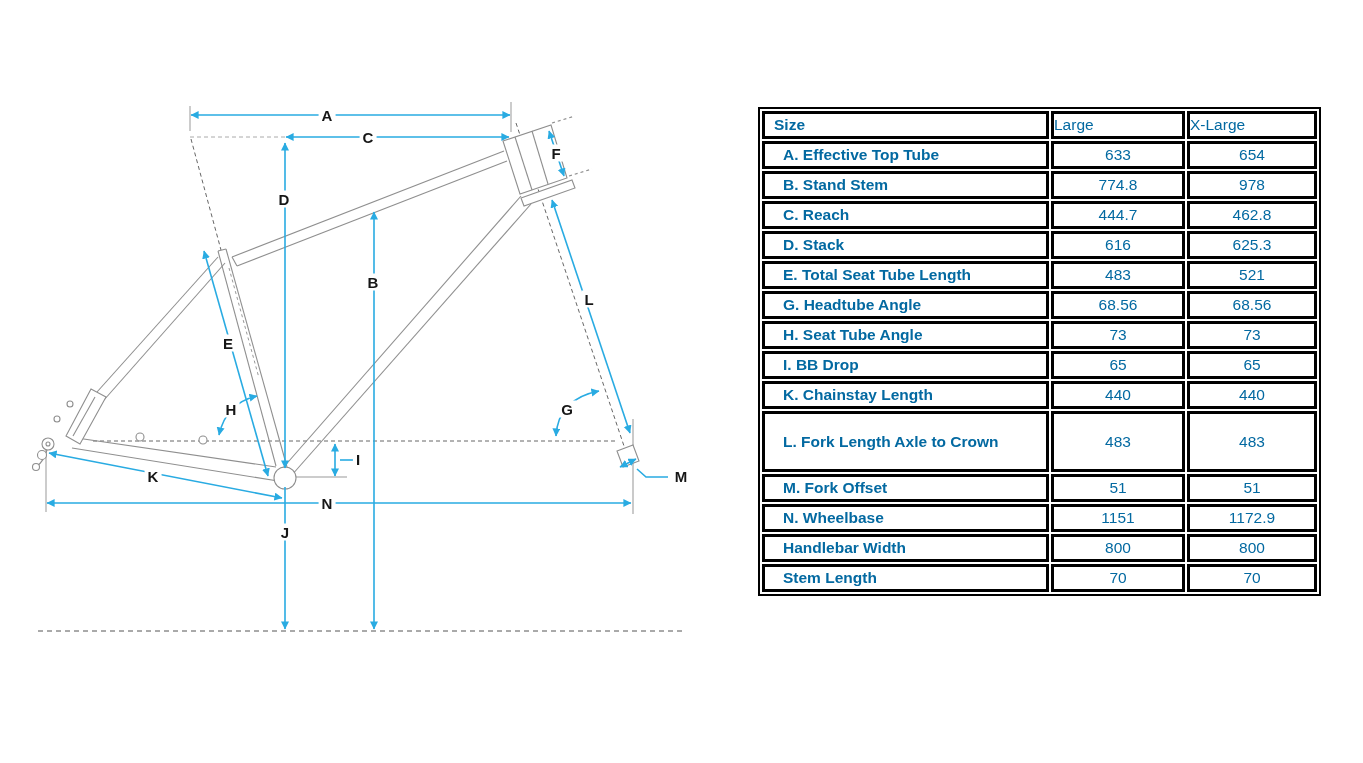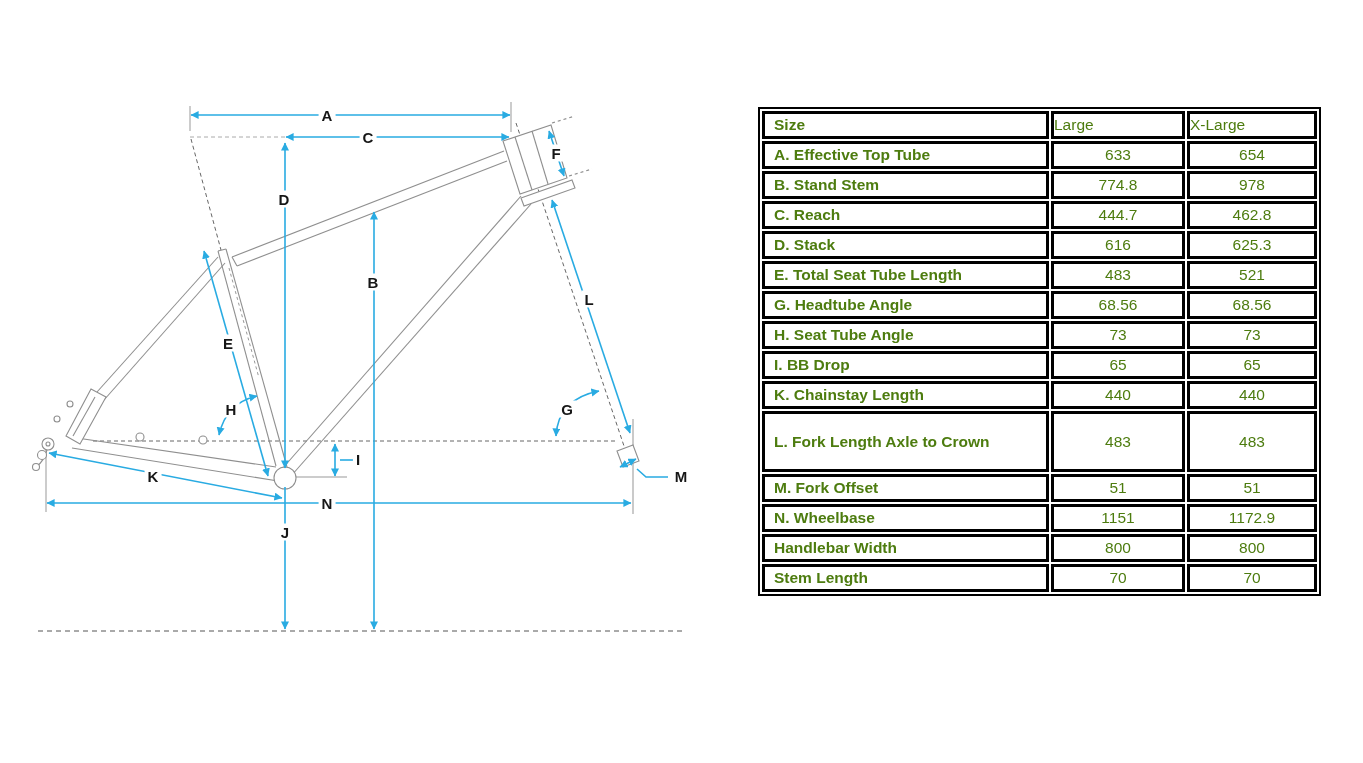--- a/index.html
+++ b/index.html
@@ -18,25 +18,25 @@
   }
 
   
   table.spec {
     position:absolute; left:758px; top:107px; width:557px;
     border-collapse:separate; border-spacing:2px;
     border:2px solid #000; background:#fff; table-layout:fixed;
   }
   .spec th, .spec td {
     border:3px solid #000; height:22px; overflow:hidden;
-    font-size:15.5px; color:#4d7c0f; vertical-align:middle; padding:0;
+    font-size:15.5px; color:#0369a1; vertical-align:middle; padding:0;
   }
   .spec th.size-h { text-align:left; padding-left:9px; font-weight:bold; }
   .spec th.val-h  { text-align:left; font-weight:normal; }
-  .spec td.label  { text-align:left; padding-left:9px; font-weight:bold; }
+  .spec td.label  { text-align:left; padding-left:18px; font-weight:bold; }
   .spec td.val    { text-align:center; font-weight:normal; }
   .spec tr.tall th, .spec tr.tall td { height:55px; }
 </style>
 </head>
 <body>
 
 <div class="diagram">
   <svg width="740" height="763" viewBox="0 0 740 763">
     <defs>
       <marker id="ah" markerWidth="9" markerHeight="9" refX="7.6" refY="4" orient="auto-start-reverse" markerUnits="userSpaceOnUse">

